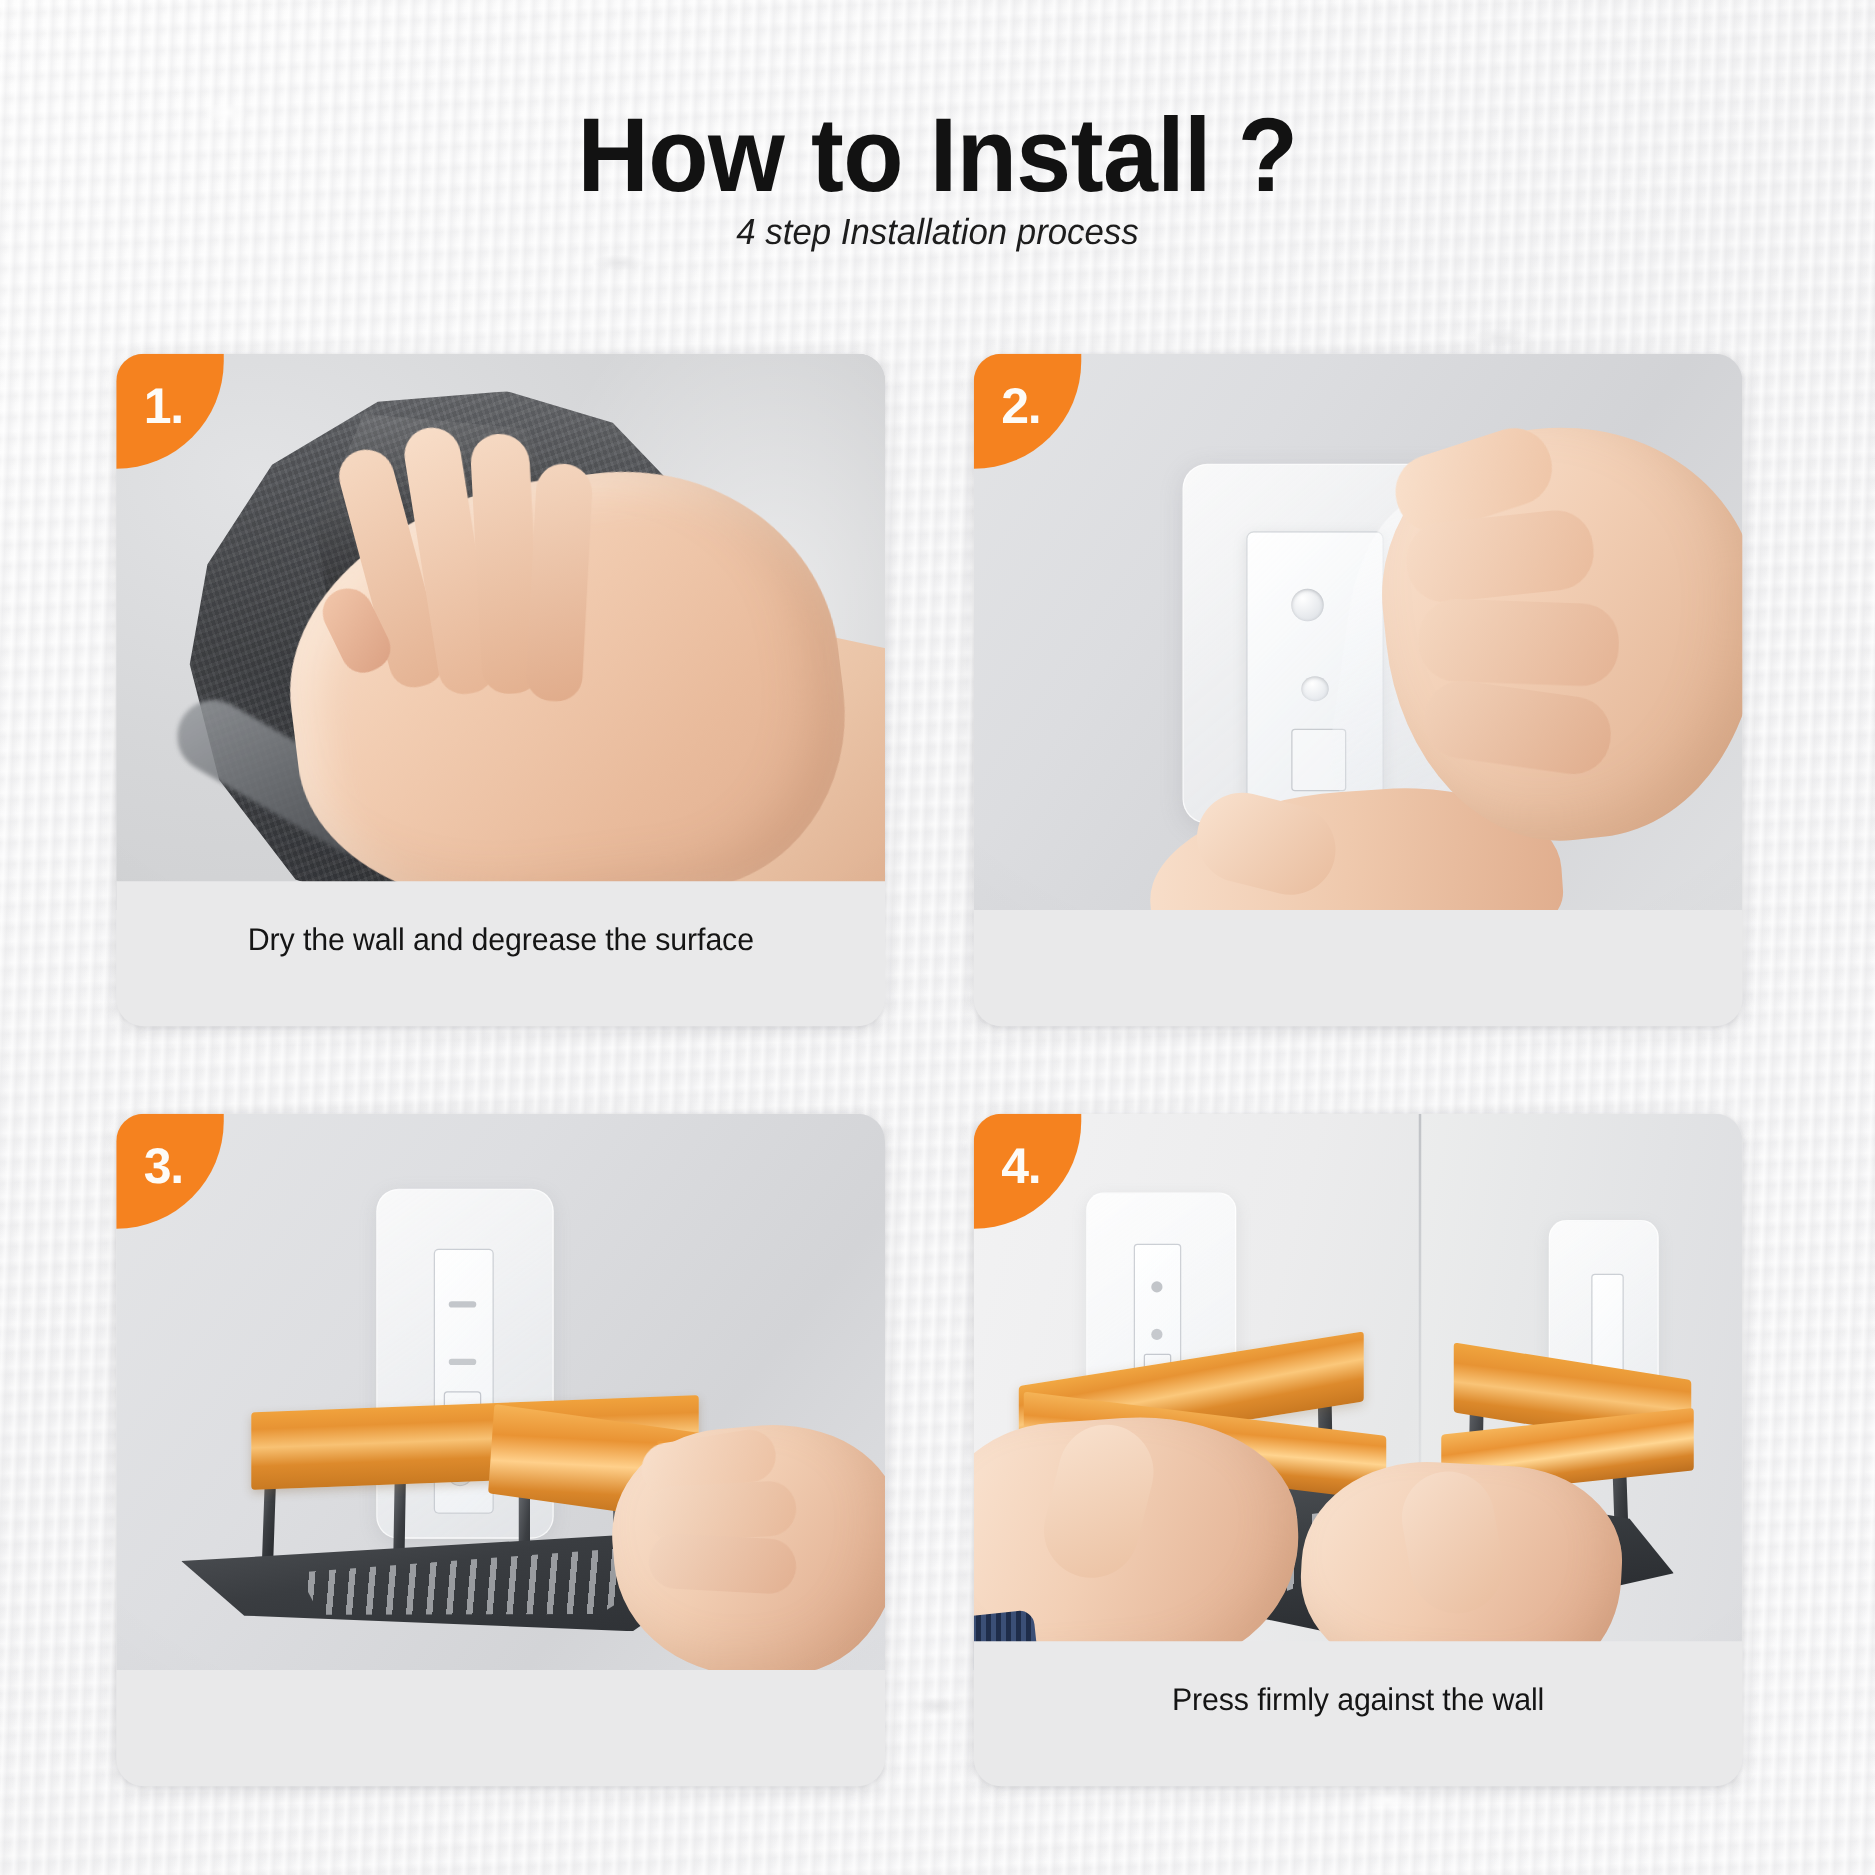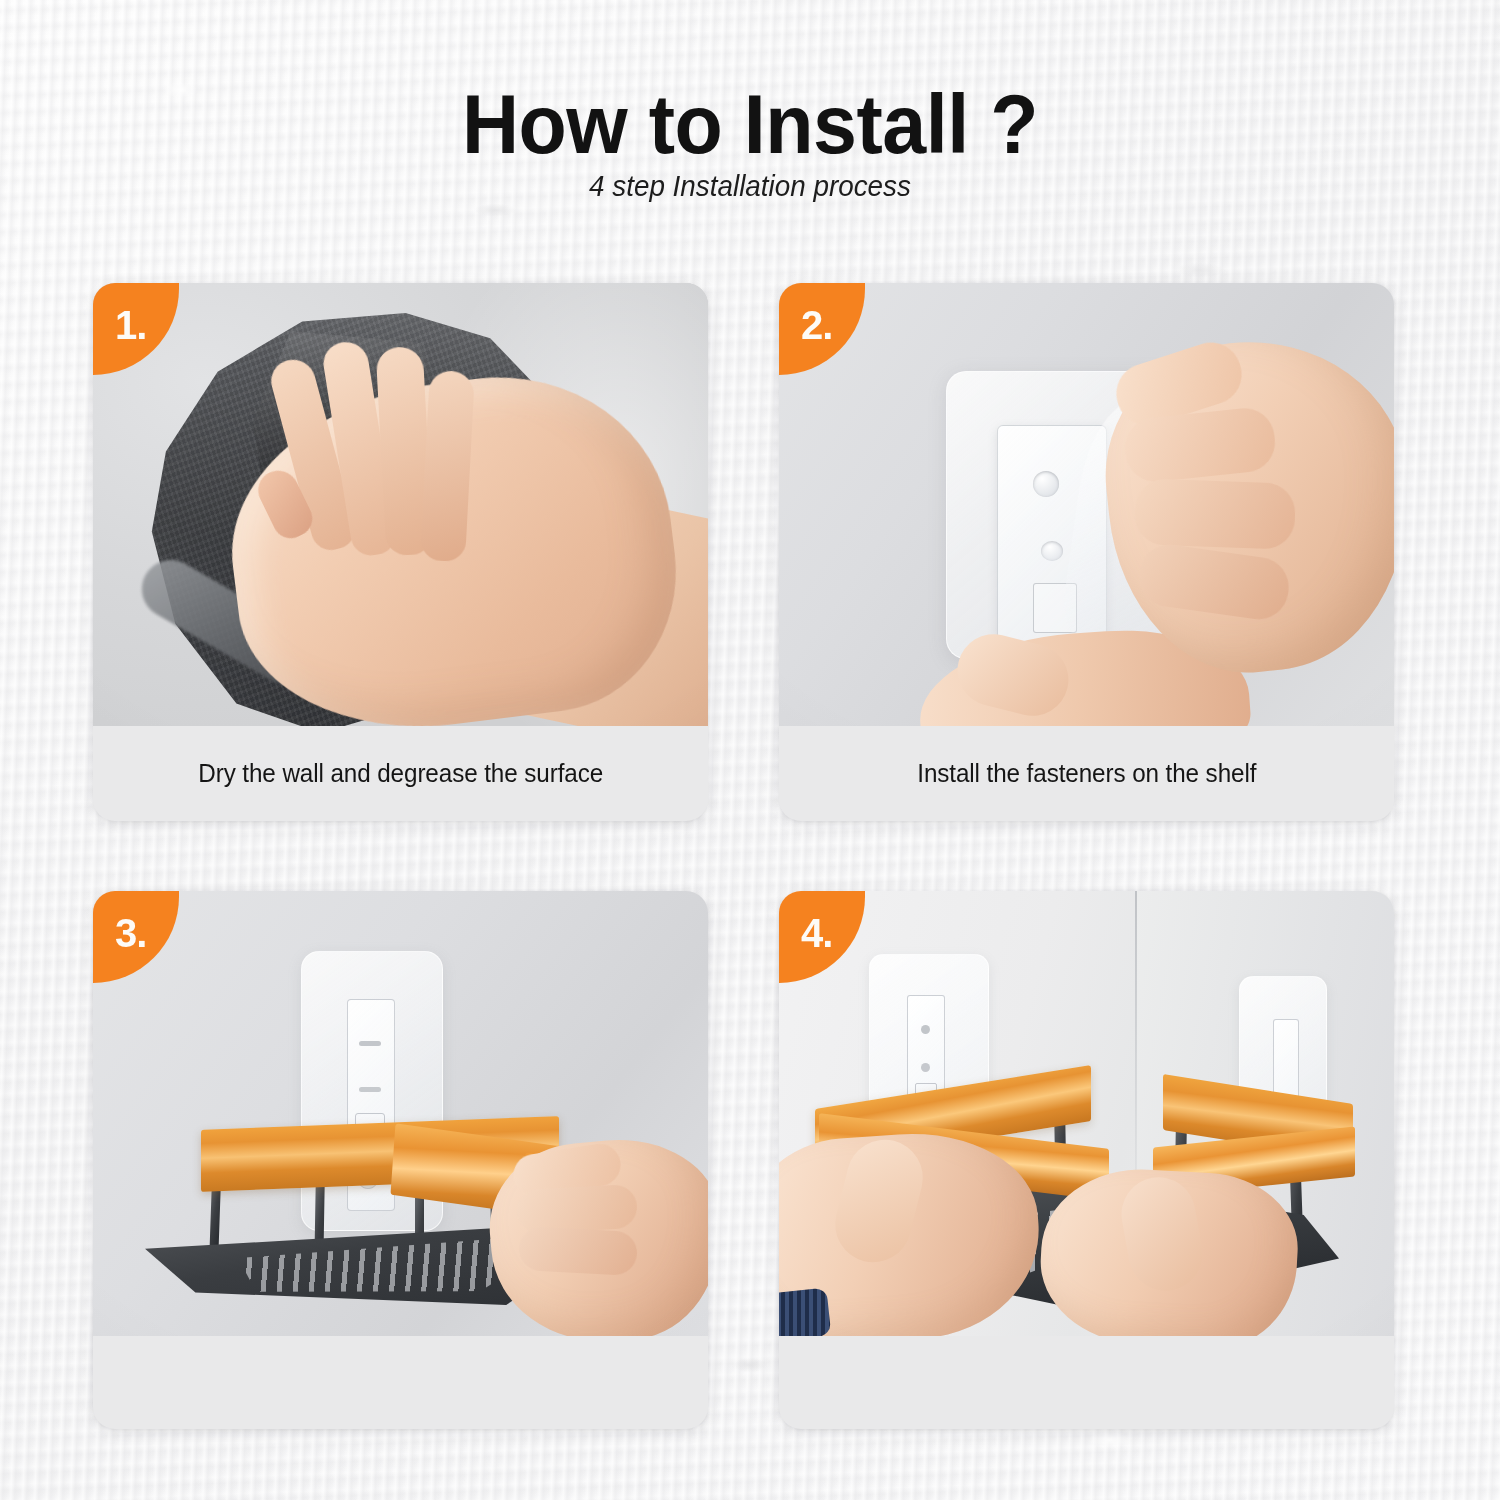--- a/index.html
+++ b/index.html
@@ -98,21 +98,21 @@
   .photo {
     position: absolute;
     top: 0; left: 0;
     width: 615px;
     height: 445px;
     overflow: hidden;
   }
 
   .caption {
     position: absolute;
-    left: 0; top: 443px;
+    left: 0; top: 422px;
     width: 615px;
     height: 93px;
     display: flex;
     align-items: center;
     justify-content: center;
     text-align: center;
     padding: 0 36px;
     font-family: "Liberation Sans", sans-serif;
     font-size: 25px;
     line-height: 34px;
@@ -579,23 +579,20 @@
       <div class="p2-thumb-bot"></div>
       <div class="p2-hand-top"></div>
       <div class="p2-fing p2f1"></div>
       <div class="p2-fing p2f2"></div>
       <div class="p2-fing p2f3"></div>
       <div class="p2-fing p2f4"></div>
       <div class="photo-vignette"></div>
     </div>
     <div class="badge">
       <span class="badge-label">2.</span>
-    </div>
-    <div class="caption">
-      <span>Install the fasteners on the shelf</span>
     </div>
   </div>
 
   <div class="card card-3">
     <div class="photo">
       <div class="p3-wall"></div>
       <div class="p3-sticker"></div>
       <div class="p3-plate"></div>
       <div class="p3-plate-mark1"></div>
       <div class="p3-plate-mark2"></div>
@@ -648,15 +645,18 @@
       <div class="p4-hand-l"></div>
       <div class="p4-thumb-l"></div>
       <div class="p4-hand-r"></div>
       <div class="p4-thumb-r"></div>
       <div class="p4-sleeve"></div>
       <div class="photo-vignette"></div>
     </div>
     <div class="badge">
       <span class="badge-label">4.</span>
     </div>
+    <div class="caption">
+      <span>Press firmly against the wall</span>
+    </div>
   </div>
 
 </div>
 
 </body></html>

